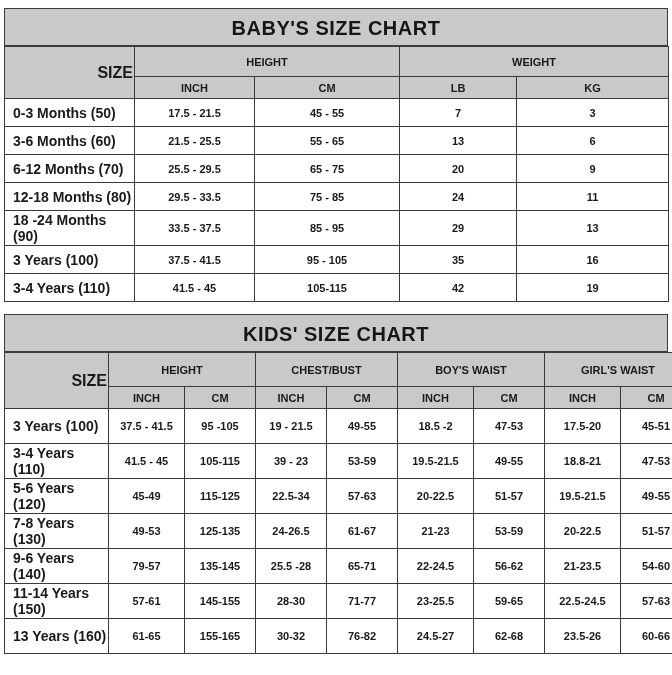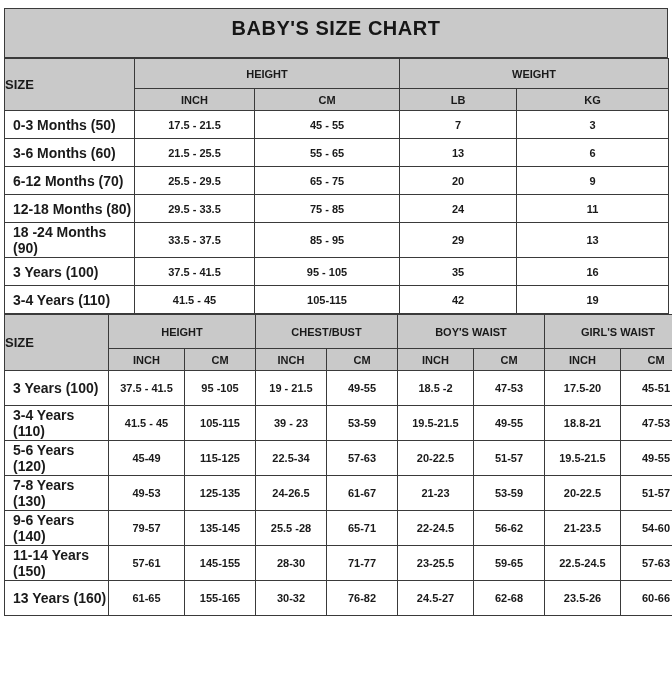--- a/index.html
+++ b/index.html
@@ -25,21 +25,21 @@
   .chart-title {
     background: #c9c9c9;
     border: 1px solid #3a3a3a;
     text-align: center;
     font-weight: bold;
     letter-spacing: 0.5px;
     color: #161616;
     box-sizing: border-box;
   }
   .title-baby {
-    height: 50px;
+    height: 38px;
     line-height: 38px;
     font-size: 20px;
     margin-top: 8px;
   }
   .title-kids {
     height: 38px;
     line-height: 38px;
     font-size: 20px;
     margin-top: 12px;
   }
@@ -69,23 +69,23 @@
     font-size: 10.5px;
     height: 22px;
   }
   .size-col {
     text-align: left;
     padding-left: 8px;
     font-weight: bold;
     font-size: 14px;
   }
   .hdr .size-col {
-    text-align: left;
+    text-align: right;
     padding-left: 0;
-    font-size: 13px;
+    font-size: 16px;
   }
   tbody td {
     height: 25px;
     font-weight: bold;
   }
   
   .baby-table col.c-size { width: 130px; }
   .baby-table col.c-a { width: 120px; }
   .baby-table col.c-b { width: 145px; }
   .baby-table col.c-c { width: 117px; }
@@ -176,20 +176,21 @@
           <td>41.5 - 45</td>
           <td>105-115</td>
           <td>42</td>
           <td>19</td>
         </tr>
       </tbody>
     </table>
   </div>
 
   <div class="chart-block">
+    <div class="chart-title title-kids">KIDS' SIZE CHART</div>
     <table class="kids-table">
       <colgroup>
         <col class="k-size">
         <col class="k-gen2">
           <col class="k-gen">
         <col class="k-gen">
           <col class="k-gen">
         <col class="k-gen2">
           <col class="k-gen">
         <col class="k-gen2">

